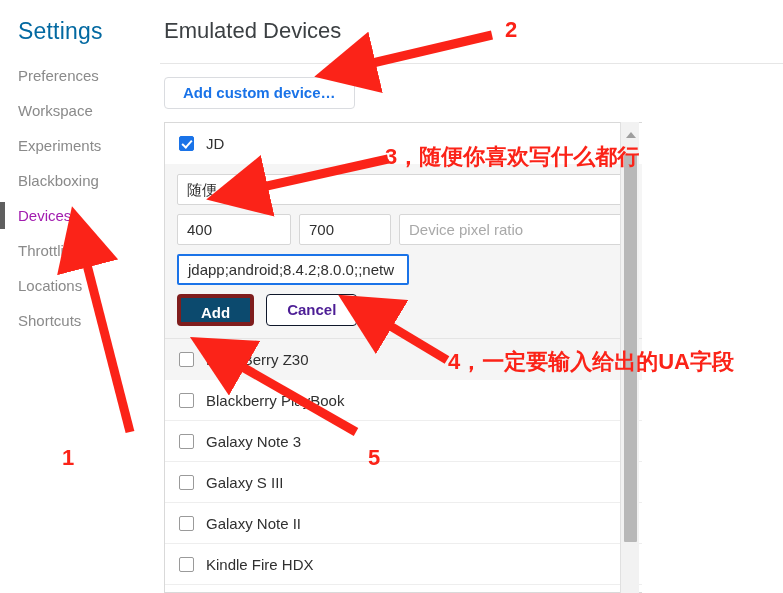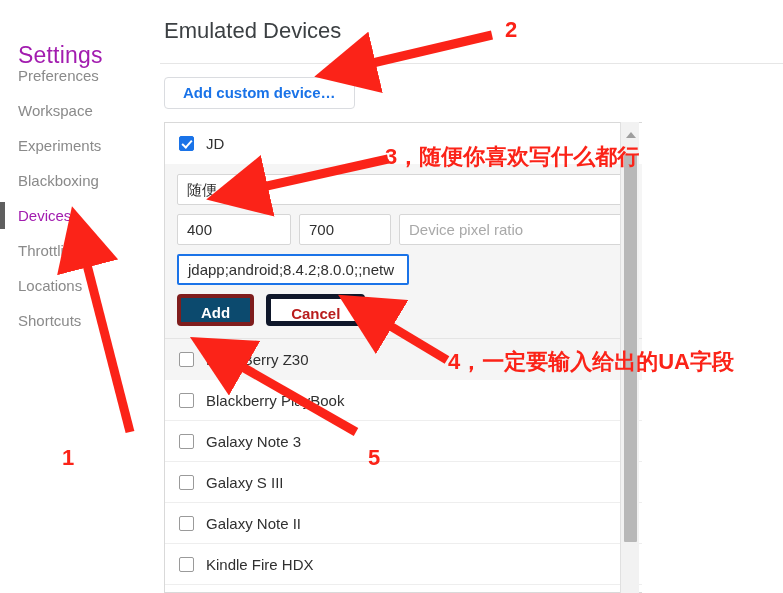--- a/index.html
+++ b/index.html
@@ -16,21 +16,21 @@
   .watermark {
     position: absolute; left: 250px; top: 140px;
     width: 330px; height: 230px;
     pointer-events: none; opacity: .30;
   }
 
   
   .sidebar { position: absolute; left: 0; top: 0; width: 160px; height: 593px; background: #fff; }
   .sb-title {
     position: absolute; left: 18px; top: 18px;
-    font-size: 23px; color: #a21caf; letter-spacing: .2px; margin-top: 24px;
+    font-size: 23px; color: #0369a1; letter-spacing: .2px;
   }
   .sb-list { position: absolute; left: 0; top: 58px; width: 160px; }
   .sb-item {
     position: relative; height: 35px; line-height: 35px;
     padding-left: 18px; font-size: 15px; color: #8a8a8a; cursor: pointer;
     white-space: nowrap;
   }
   .sb-item.selected { color: #a21caf; }
   .sb-item.selected::before {
     content: ""; position: absolute; left: 0; top: 4px;
@@ -110,21 +110,21 @@
     width: 0; height: 0;
     border-left: 5px solid transparent; border-right: 5px solid transparent;
     border-top: 6px solid #3c3c3c;
   }
   .btnrow { display: flex; margin-top: 3px; }
   .btn {
     height: 32px; padding: 0 20px; line-height: 30px; border-radius: 4px;
     font-size: 15px; font-weight: bold; cursor: pointer; white-space: nowrap;
   }
   .btn-primary { background: #0c4a6e; border: 4px solid #7f1d1d; color: #fff; margin-right: 12px; }
-  .btn-secondary { background: #fff; border: 5px solid #0f172a; color: #b91c1c; }
+  .btn-secondary { background: #fff; border: 1px solid #0f172a; color: #4c1d95; }
 
   
   .scrollbar {
     position: absolute; left: 620px; top: 122px;
     width: 19px; height: 471px;
     background: #f2f2f2; border-left: 1px solid #e0e0e0;
   }
   .sb-arrow-up {
     position: absolute; left: 5px; top: 10px;
     width: 0; height: 0;

